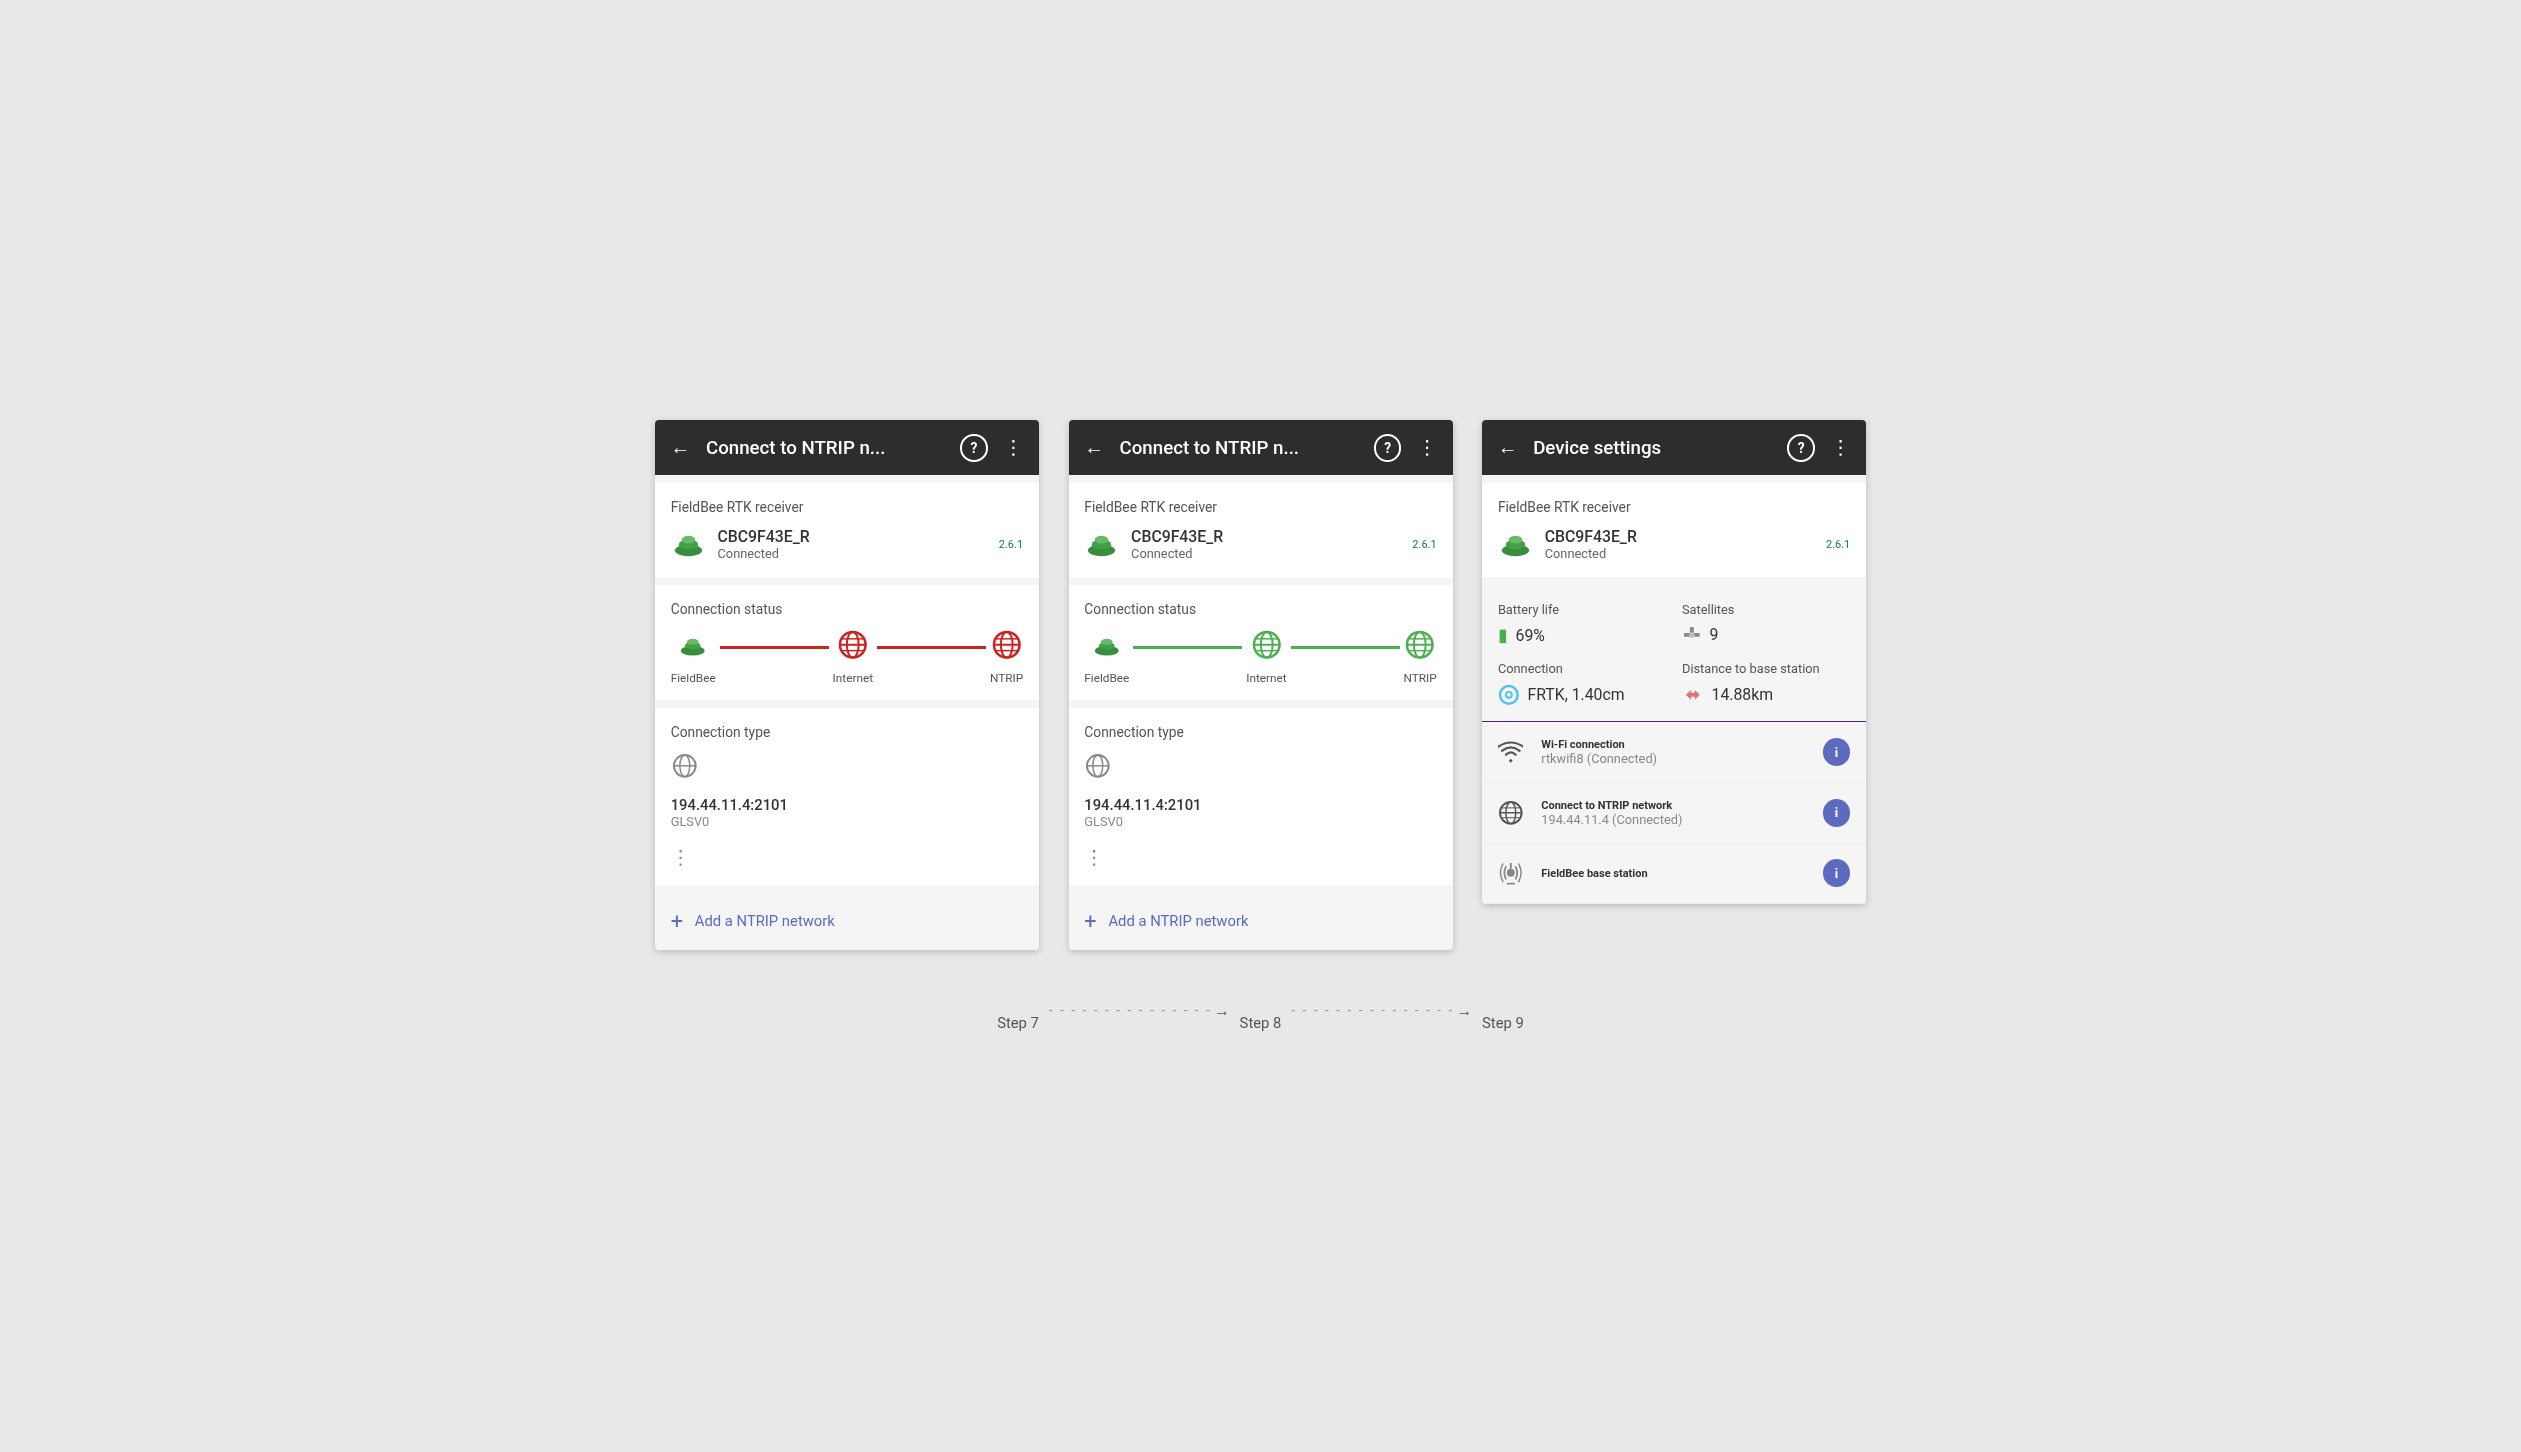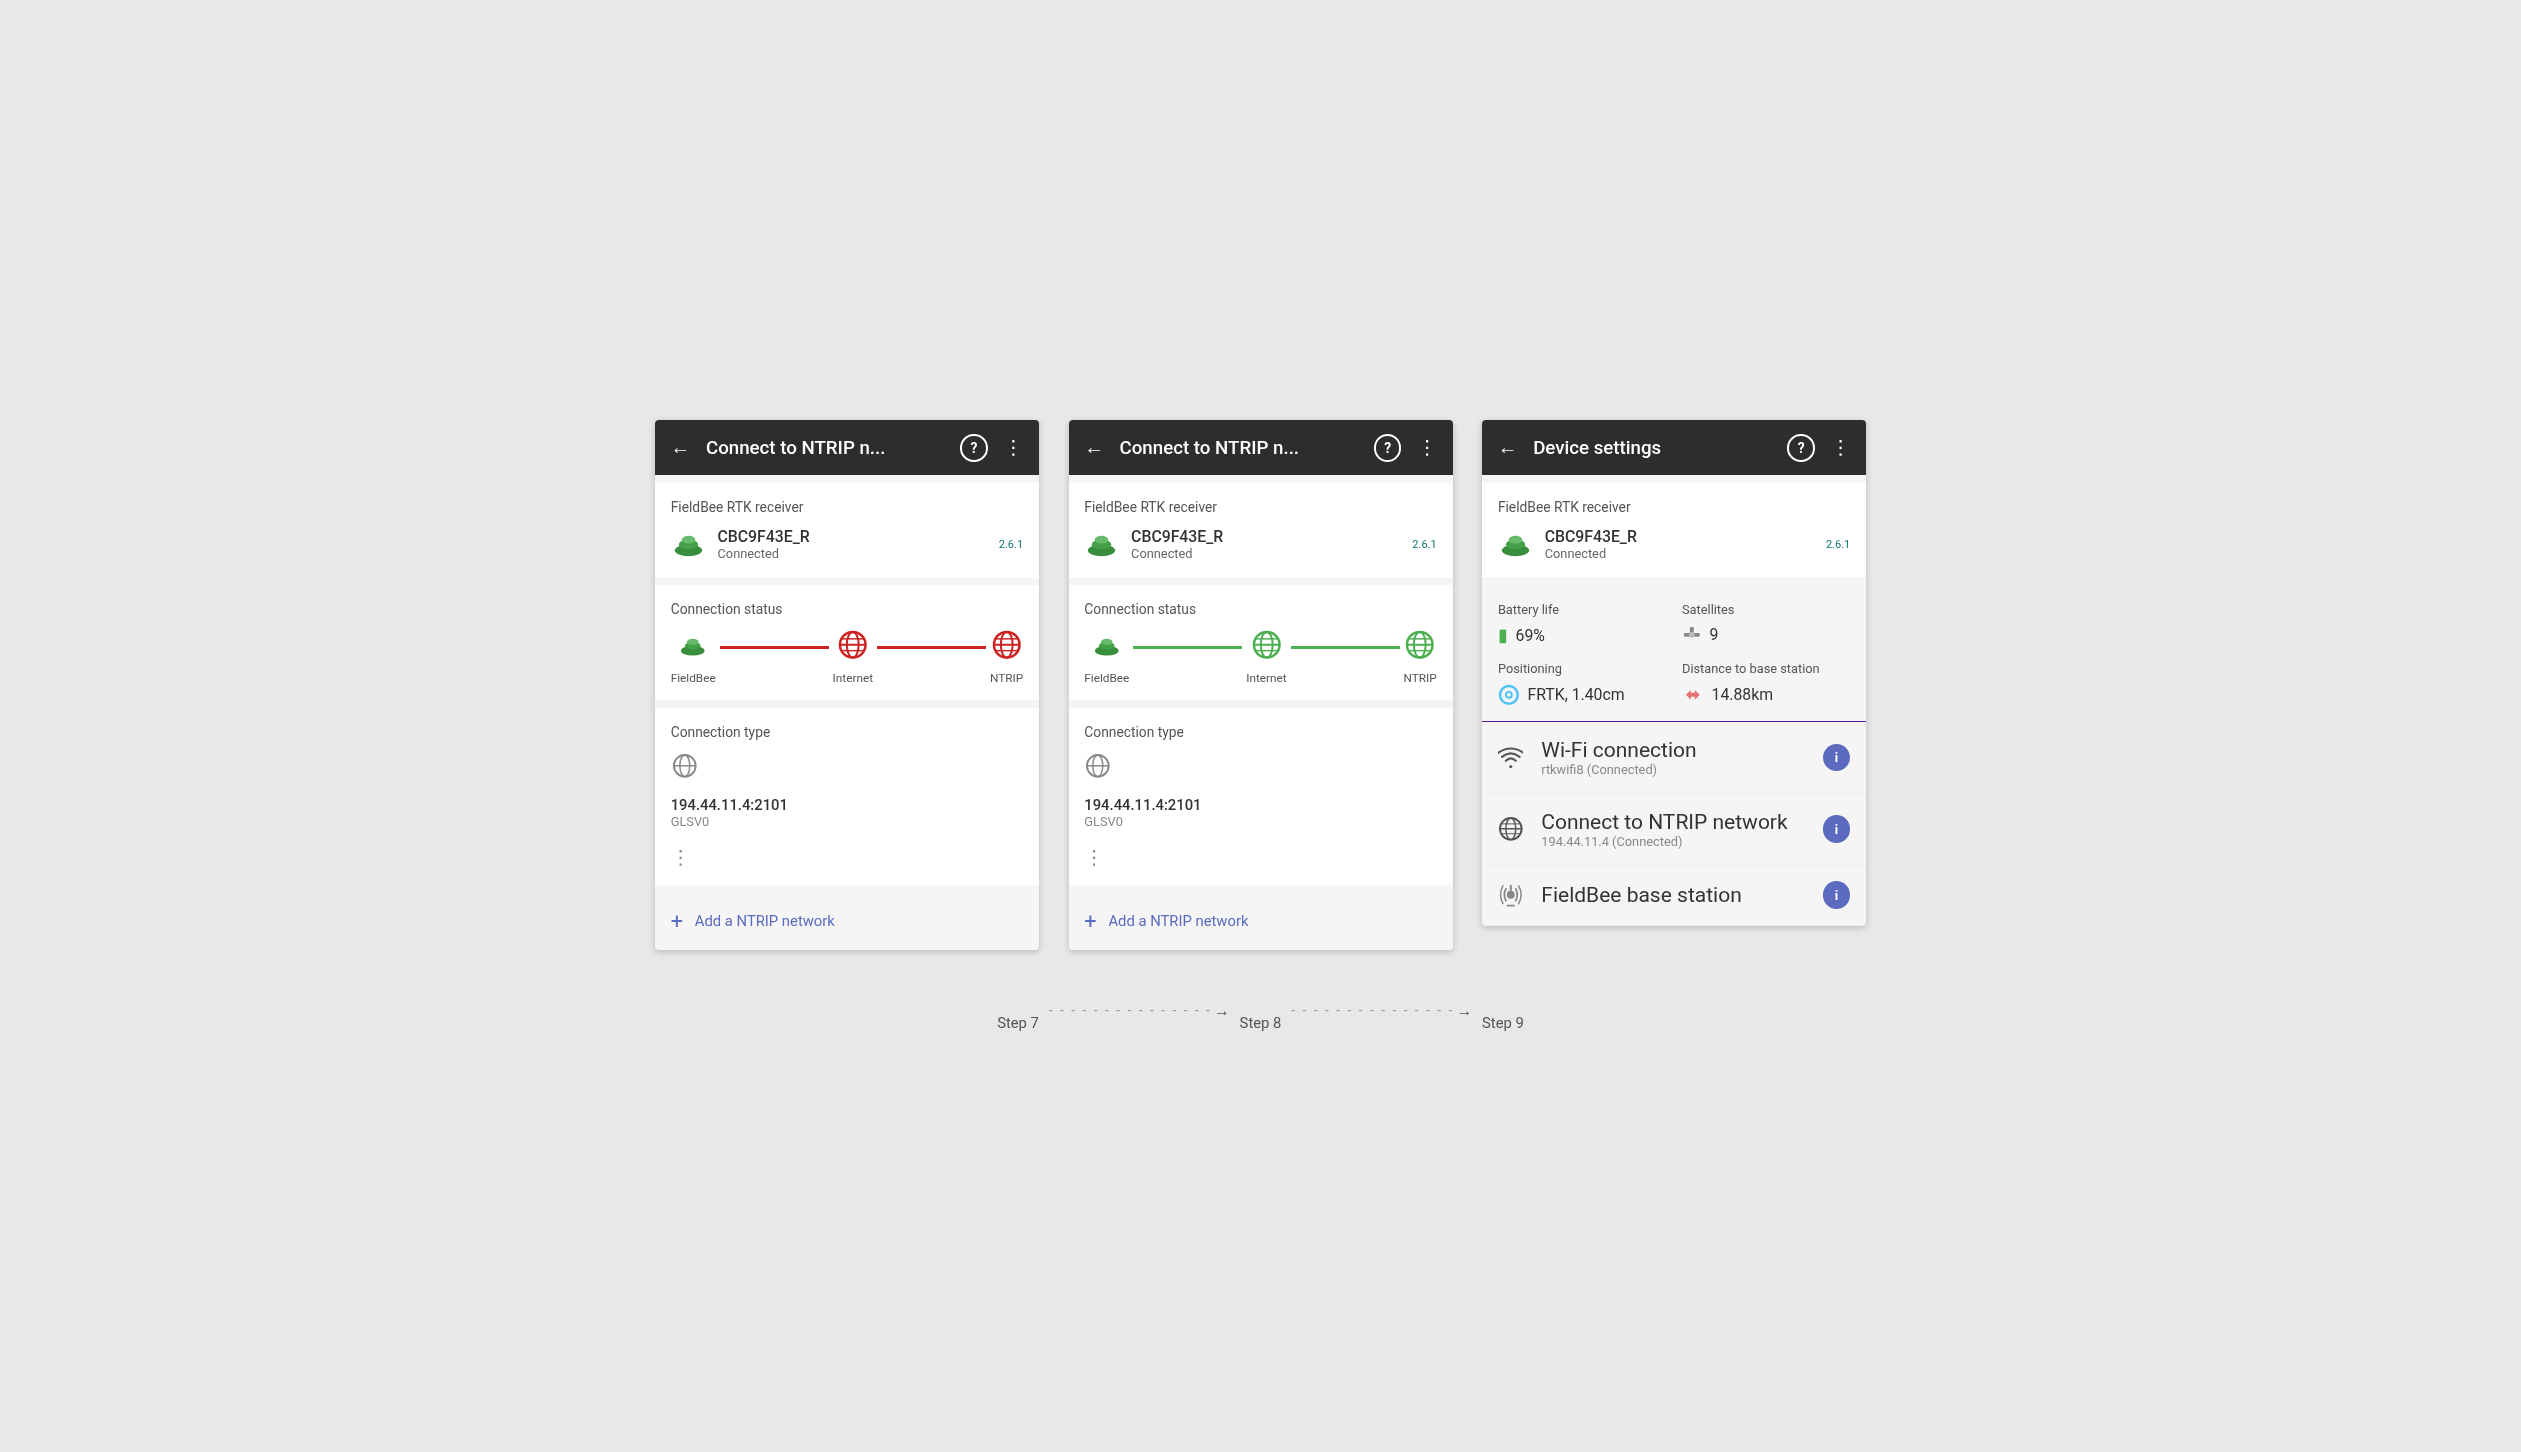--- a/index.html
+++ b/index.html
@@ -293,23 +293,23 @@
       text-align: center;
       font-size: 19.7px;
       color: #888;
     }
 
     .menu-item-text {
       flex: 1;
     }
 
     .menu-item-title {
-      font-size: 21px;
+      font-size: 11px;
       color: #333;
-      font-weight: 400;
+      font-weight: 700;
     }
 
     .menu-item-sub {
       font-size: 12.8px;
       color: #888;
     }
 
     .menu-item-info {
       width: 27.6px;
       height: 27.6px;
@@ -535,21 +535,21 @@
         <div class="metric-value-row">
           <svg width="19.7" height="19.7" viewBox="0 0 20 20">
             <rect x="8" y="2" width="4" height="10" rx="1" fill="#888"></rect>
             <rect x="2" y="8" width="16" height="4" rx="1" fill="#888"></rect>
             <circle cx="10" cy="10" r="3" fill="#bbb"></circle>
           </svg>
           <span class="metric-value">9</span>
         </div>
       </div>
       <div class="metric-block">
-        <div class="metric-title">Positioning</div>
+        <div class="metric-title">Connection</div>
         <div class="metric-value-row">
           <svg width="21.7" height="21.7" viewBox="0 0 22 22">
             <circle cx="11" cy="11" r="9" fill="none" stroke="#4fc3f7" stroke-width="2.5"></circle>
             <circle cx="11" cy="11" r="3" fill="none" stroke="#4fc3f7" stroke-width="2"></circle>
           </svg>
           <span class="metric-value">FRTK, 1.40cm</span>
         </div>
       </div>
       <div class="metric-block">
         <div class="metric-title">Distance to base station</div>

